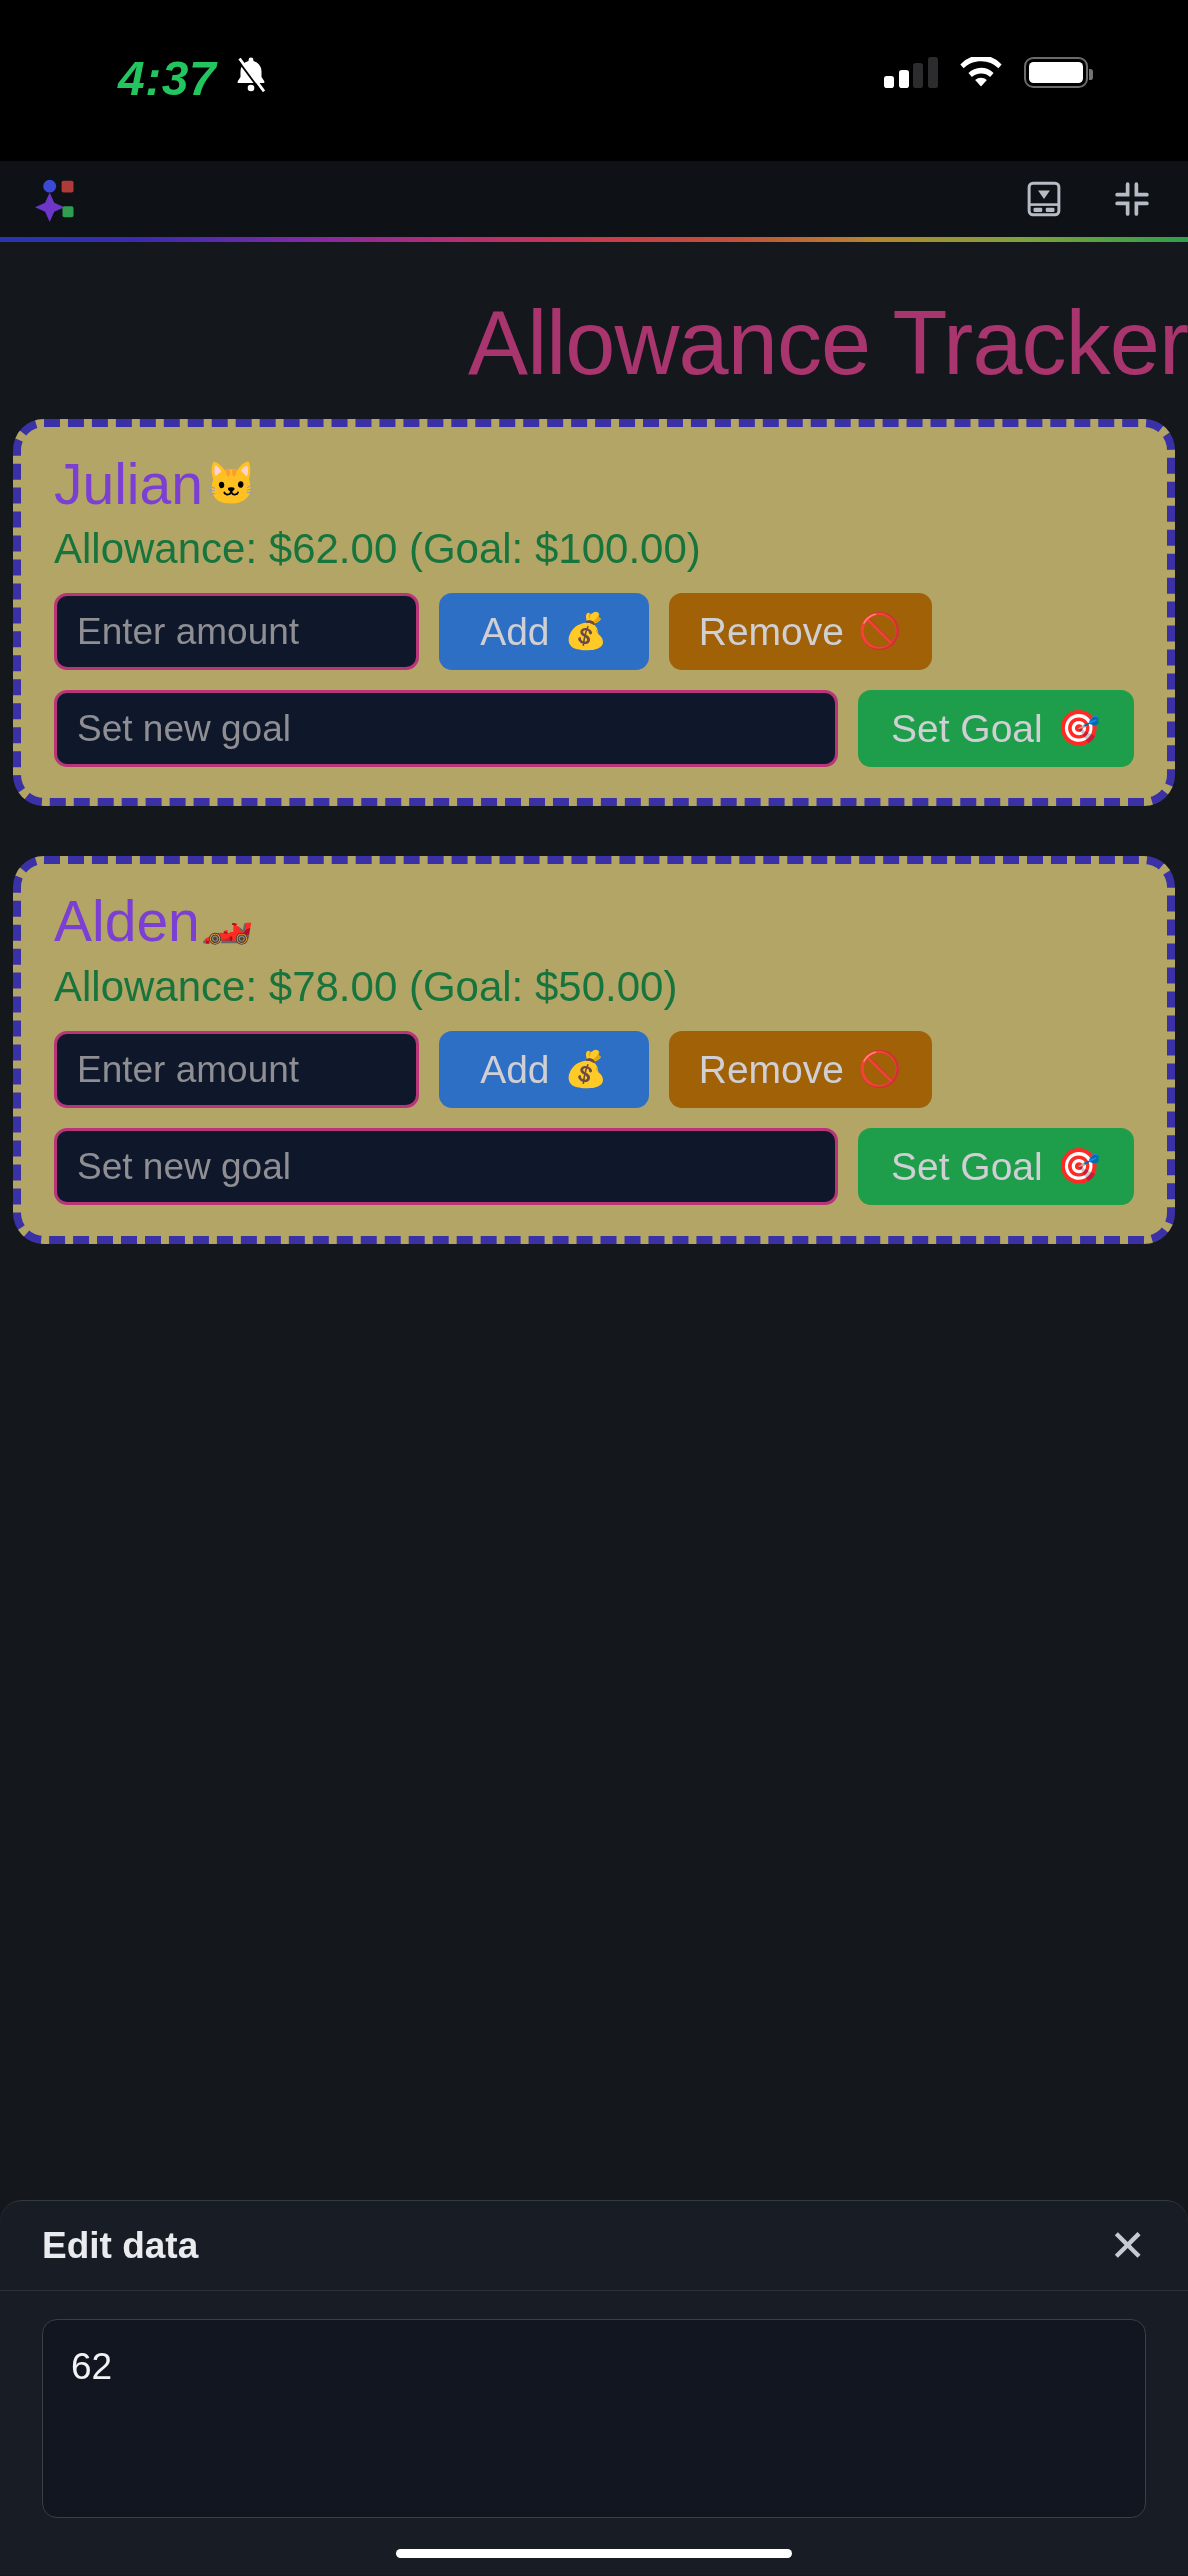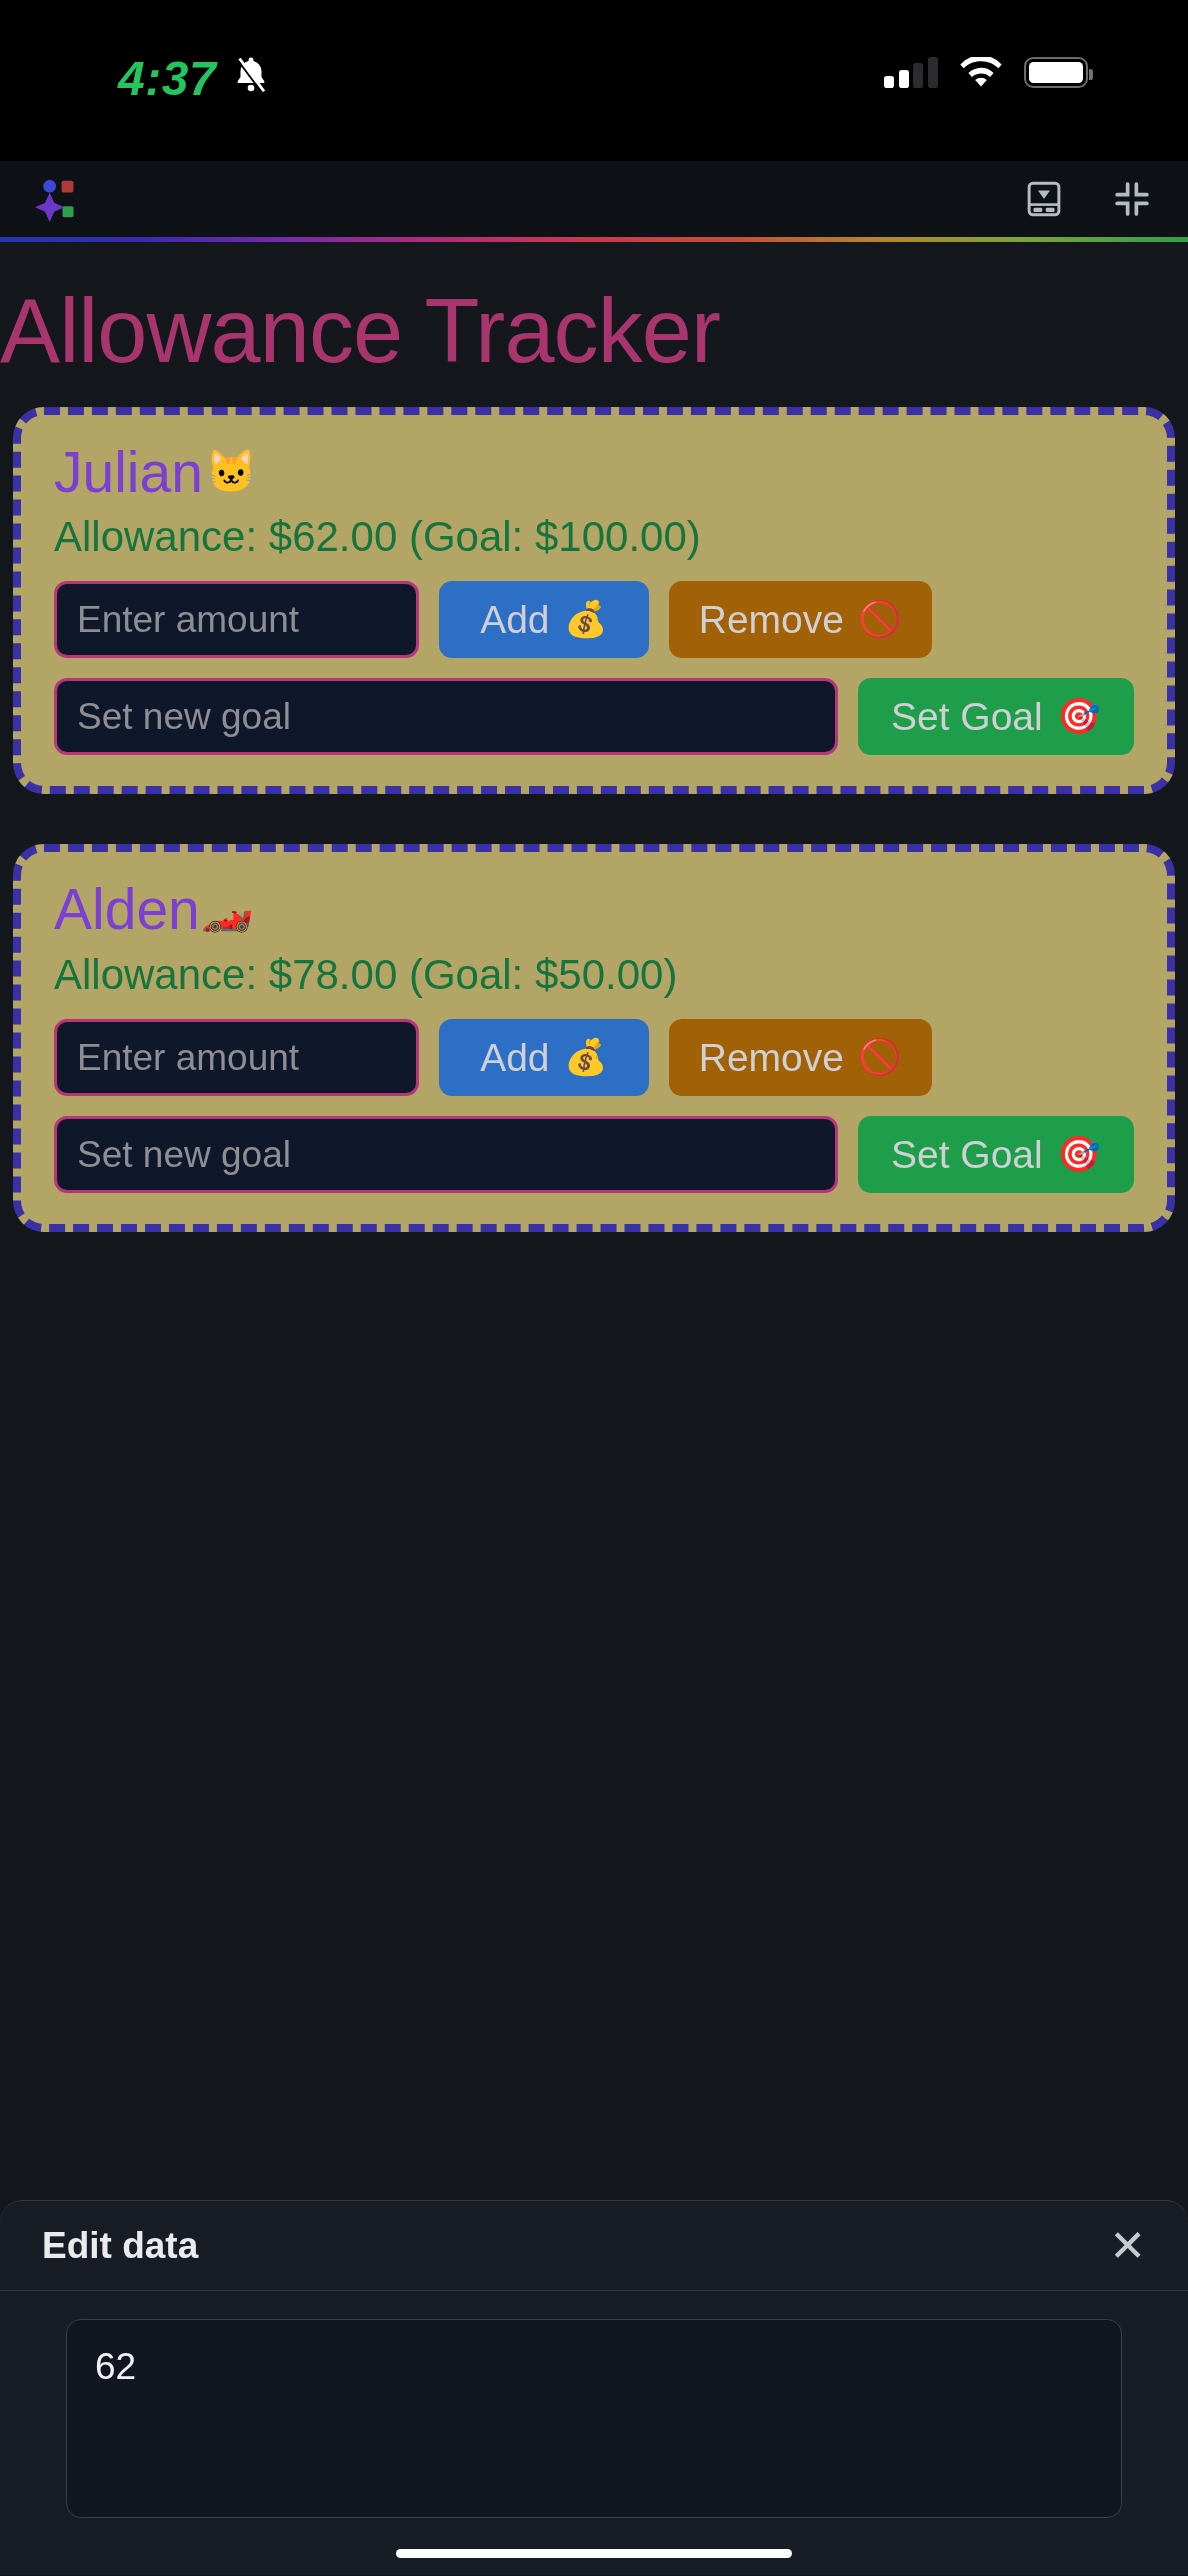--- a/index.html
+++ b/index.html
@@ -68,26 +68,26 @@
     height:4.6px; flex:none;
     background:linear-gradient(90deg,
       #2438B0 0%, #3C2BAE 12%, #7B2BA8 25%, #B32C78 37%,
       #C93A4E 50%, #C2513A 62%, #B5862F 74%, #7FA33A 86%, #2E9E4F 100%);
   }
 
   
   .main { flex:1; position:relative; overflow:hidden; }
 
   .app-title {
-    text-align:left;
+    text-align:right;
     color:#A8356E;
     font-size:90px;
     font-weight:400;
     line-height:1;
-    padding:44px 0 31px;
+    padding:56px 0 31px;
     letter-spacing:-0.9px;
   }
 
   .card {
     margin:0 13px 50px;
     background:#B3A566;
     border:8.3px dashed #3B31A6;
     border-radius:31px;
     padding:22px 33px 31px;
   }
@@ -152,21 +152,21 @@
     display:flex; align-items:center;
     padding:0 42px;
     border-bottom:1.8px solid #2B313B;
   }
   .panel-title { color:#E9EBEE; font-size:37px; font-weight:700; }
   .panel-close {
     margin-left:auto; color:#C6CAD1; font-size:44px; line-height:1;
     background:none; border:none; cursor:pointer;
     font-family:"Liberation Sans", sans-serif;
   }
-  .panel-body { padding:28px 66px 0; }
+  .panel-body { padding:28px 42px 0; }
   .edit-area {
     width:100%; height:199px;
     background:#121620;
     border:1.8px solid #3A4049;
     border-radius:14.7px;
     color:#F2F3F5;
     font-size:37px;
     padding:26px 28px;
     resize:none; outline:none;
     font-family:"Liberation Sans", sans-serif;

